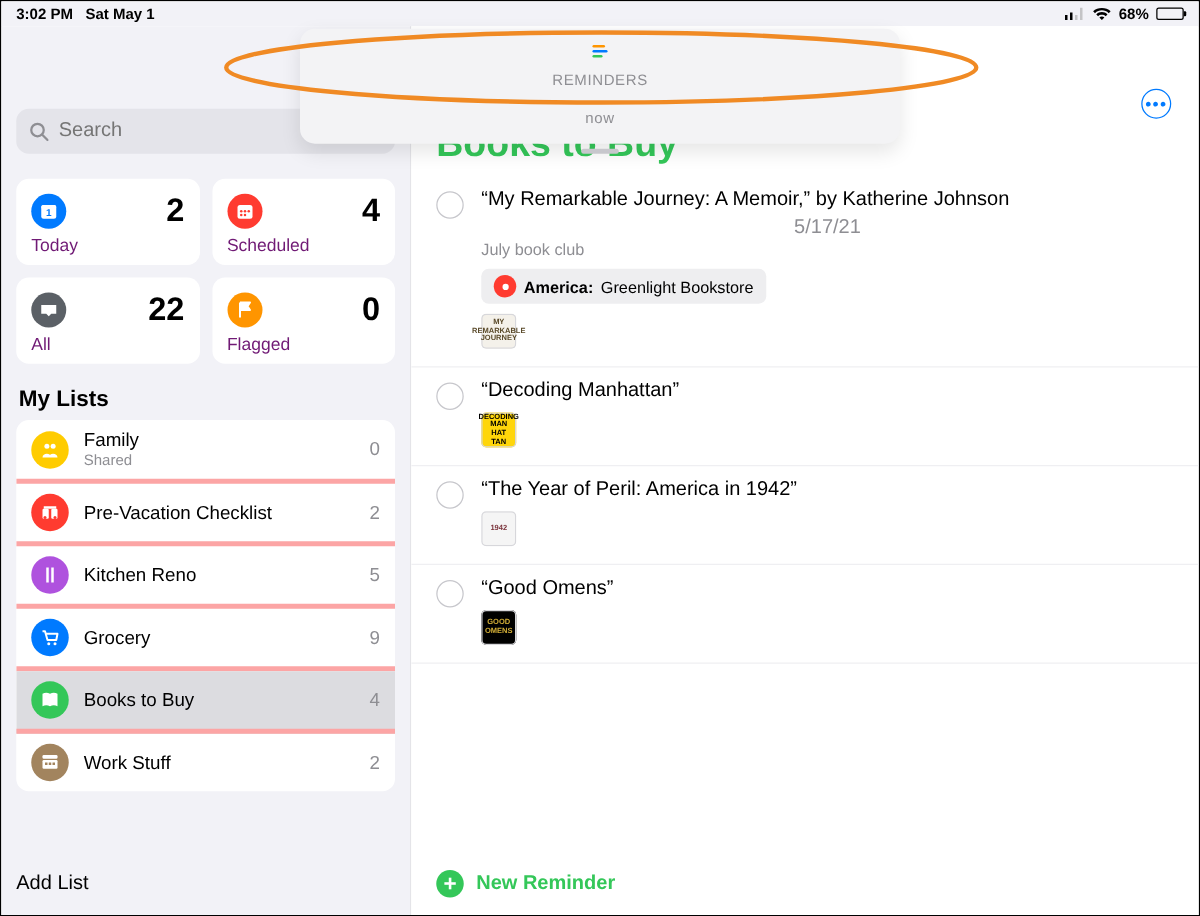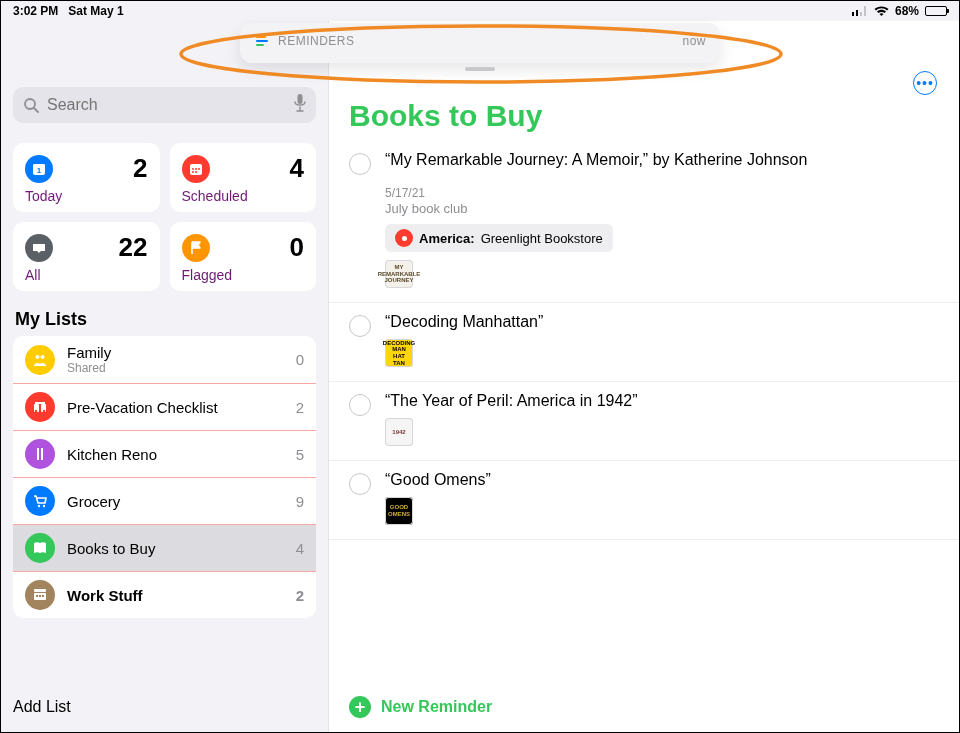--- a/index.html
+++ b/index.html
@@ -68,21 +68,21 @@
     transform: translateX(-50%);
     width: 480px;
     background: #f3f3f5;
     border-radius: 12px;
     padding: 10px 14px 14px 14px;
     box-shadow: 0 6px 16px rgba(0,0,0,0.10);
     z-index: 50;
   }
   .notification-top {
     display: flex; align-items: center; gap: 8px;
-    color: #8e8e93; font-size: 12px; letter-spacing: 0.5px;
+    color: #8e8e93; font-size: 12px; letter-spacing: 0.5px; flex-direction: column;
   }
   .notification-top .spacer { flex: 1; }
   .notif-icon {
     width: 16px; height: 16px;
     display: flex; flex-direction: column; justify-content: space-around;
     padding: 2px;
   }
   .notif-icon span {
     height: 2px; border-radius: 1px; display: block;
   }
@@ -164,24 +164,24 @@
   
   .mylists-title { font-size: 18px; font-weight: 700; margin: 18px 2px 6px 2px; }
   .lists {
     background: #fff;
     border-radius: 10px;
     overflow: hidden;
   }
   .list-row {
     display: flex; align-items: center; gap: 12px;
     padding: 8px 12px;
-    border-bottom: 1px solid #fca5a5;
+    border-bottom: 4px solid #fca5a5;
     min-height: 44px;
   }
-  .list-row:last-child { border-bottom: none; font-weight: bold; }
+  .list-row:last-child { border-bottom: none; }
   .list-row.selected { background: #dcdce0; }
   .list-ic {
     width: 30px; height: 30px; border-radius: 50%;
     display:flex; align-items:center; justify-content:center; color:#fff;
     flex-shrink:0;
   }
   .list-text { flex:1; font-size:15px; }
   .list-sub { color:#8e8e93; font-size:12px; }
   .list-count { color:#8e8e93; font-size:15px; }
 
@@ -201,21 +201,21 @@
     display:flex; gap:14px;
     padding: 10px 20px 14px 20px;
     border-bottom: 1px solid #efeff2;
   }
   .item .circle {
     width:22px; height:22px; border:1.5px solid #c7c7cc; border-radius:50%;
     flex-shrink:0; margin-top:2px;
   }
   .item-body { flex:1; }
   .item-title { font-size:16px; }
-  .item-date { font-size:12px; color:#8e8e93; margin-top:17px; }
+  .item-date { font-size:16px; color:#8e8e93; margin-top:4px;text-align:center; }
   .item-note { font-size:13px; color:#8e8e93; margin-top:1px; }
   .chip {
     display:inline-flex; align-items:center; gap:6px;
     background:#eeeef0; border-radius:6px;
     padding:5px 10px; font-size:13px; margin-top:8px;
   }
   .chip .pin {
     width:18px; height:18px; border-radius:50%; background:#ff3b30;
     display:flex; align-items:center; justify-content:center;
   }

